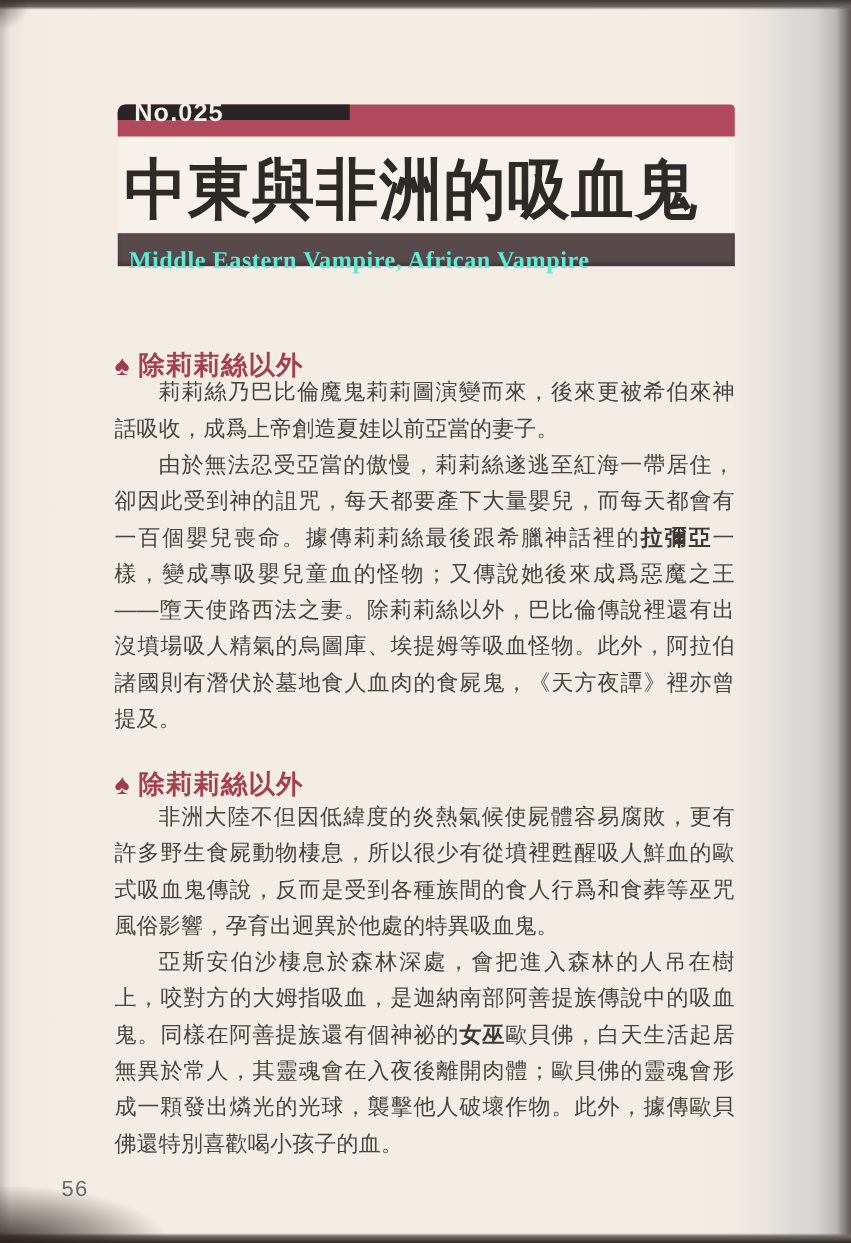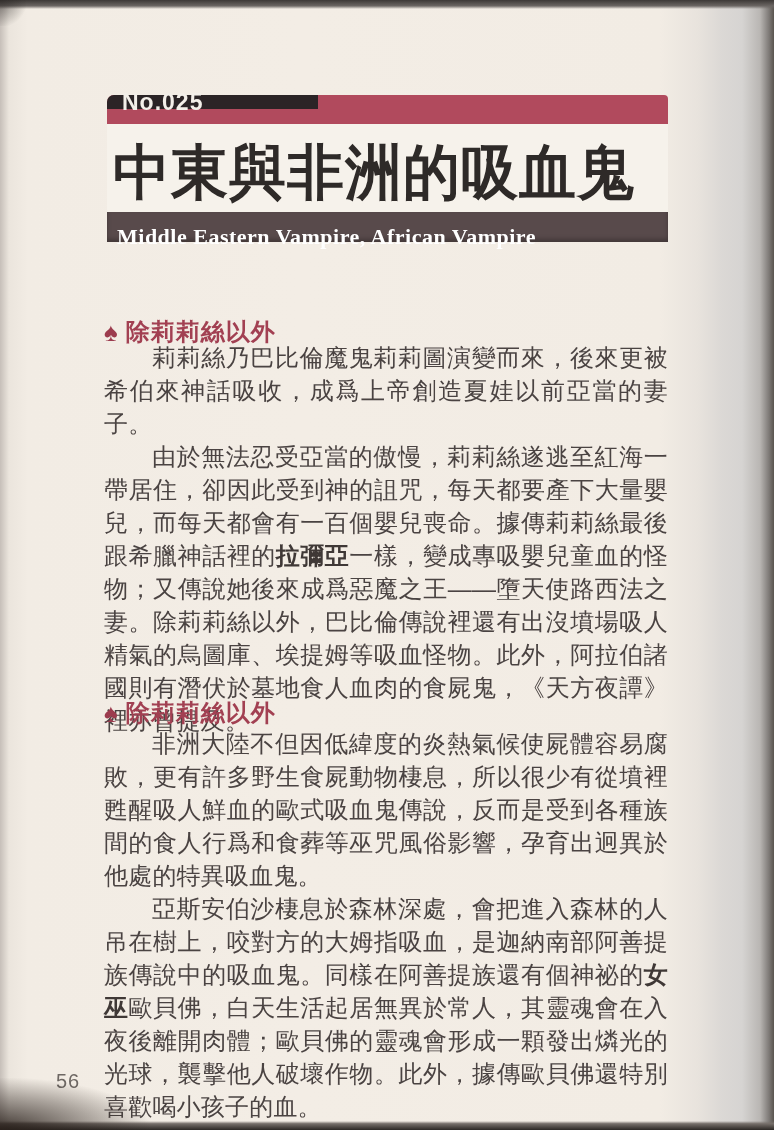--- a/index.html
+++ b/index.html
@@ -25,42 +25,42 @@
   .card{position:absolute;left:107px;top:95px;width:561px;}
   .topbar{position:relative;height:29px;background:#b14a5d;border-radius:7px 4px 0 0;}
   .badge{position:absolute;left:0;top:0;height:14px;width:211px;background:#2b2426;
     border-radius:7px 0 0 0;display:flex;align-items:center;padding-left:15px;box-sizing:border-box;}
   .badge span{color:#f3efe9;font-size:23px;font-weight:bold;letter-spacing:1px;}
   .title-area{height:88px;background:#f6f2eb;display:flex;align-items:flex-end;overflow:hidden;}
   .title-area h1{margin:0;padding:0 6px;font-size:57px;font-weight:bold;color:#2e2a28;
     white-space:nowrap;letter-spacing:1px;transform:scaleY(1.05);}
   .subtitle-bar{height:30px;background:#584a4b;display:flex;align-items:center;padding-left:10px;
     box-shadow:inset 0 -3px 4px rgba(0,0,0,0.25);}
-  .subtitle-bar span{color:#ffffff;font-family:"Liberation Serif","DejaVu Serif",serif;
+  .subtitle-bar span{color:#5eead4;font-family:"Liberation Serif","DejaVu Serif",serif;
     font-weight:bold;font-size:22px;letter-spacing:0.5px;margin-top:20px;}
   .card-gap{height:5px;}
   .intro-box{background:
       radial-gradient(ellipse 120px 30px at 18% 80%,rgba(176,130,162,0.35),rgba(176,130,162,0) 70%),
       radial-gradient(ellipse 160px 34px at 72% 90%,rgba(170,122,150,0.30),rgba(170,122,150,0) 70%),
       radial-gradient(ellipse 140px 30px at 45% 10%,rgba(233,205,220,0.55),rgba(233,205,220,0) 70%),
       #dbb3c8;
     border-radius:0 0 10px 10px;padding:7px 12px 11px 12px;
     font-size:21px;line-height:30px;font-weight:bold;color:#514b4f;letter-spacing:0.5px;}
 
   
   .sec-head{position:absolute;left:104px;display:flex;align-items:center;gap:7px;
     font-size:24px;font-weight:bold;color:#a24052;letter-spacing:1px;}
   .sec-head .spade{font-size:26px;line-height:1;color:#9c3c4e;}
   .sec1-head{top:316px;}
   .sec2-head{top:697px;}
 
   .body-block{position:absolute;left:104px;width:564px;}
   .sec1-body{top:341px;}
   .sec2-body{top:727px;}
-  .body-block p{margin:0;text-indent:2em;font-size:24px;line-height:33px;color:#4a4342;
+  .body-block p{margin:0;text-indent:2em;font-size:20px;line-height:33px;color:#4a4342;
     text-align:justify;letter-spacing:0.2px;}
   .body-block p b{color:#3f3836;}
 
   .page-number{position:absolute;left:56px;top:1070px;font-size:20px;color:#6e6864;letter-spacing:1px;}
 </style>
 </head>
 <body>
 
 <div class="scan">
 

